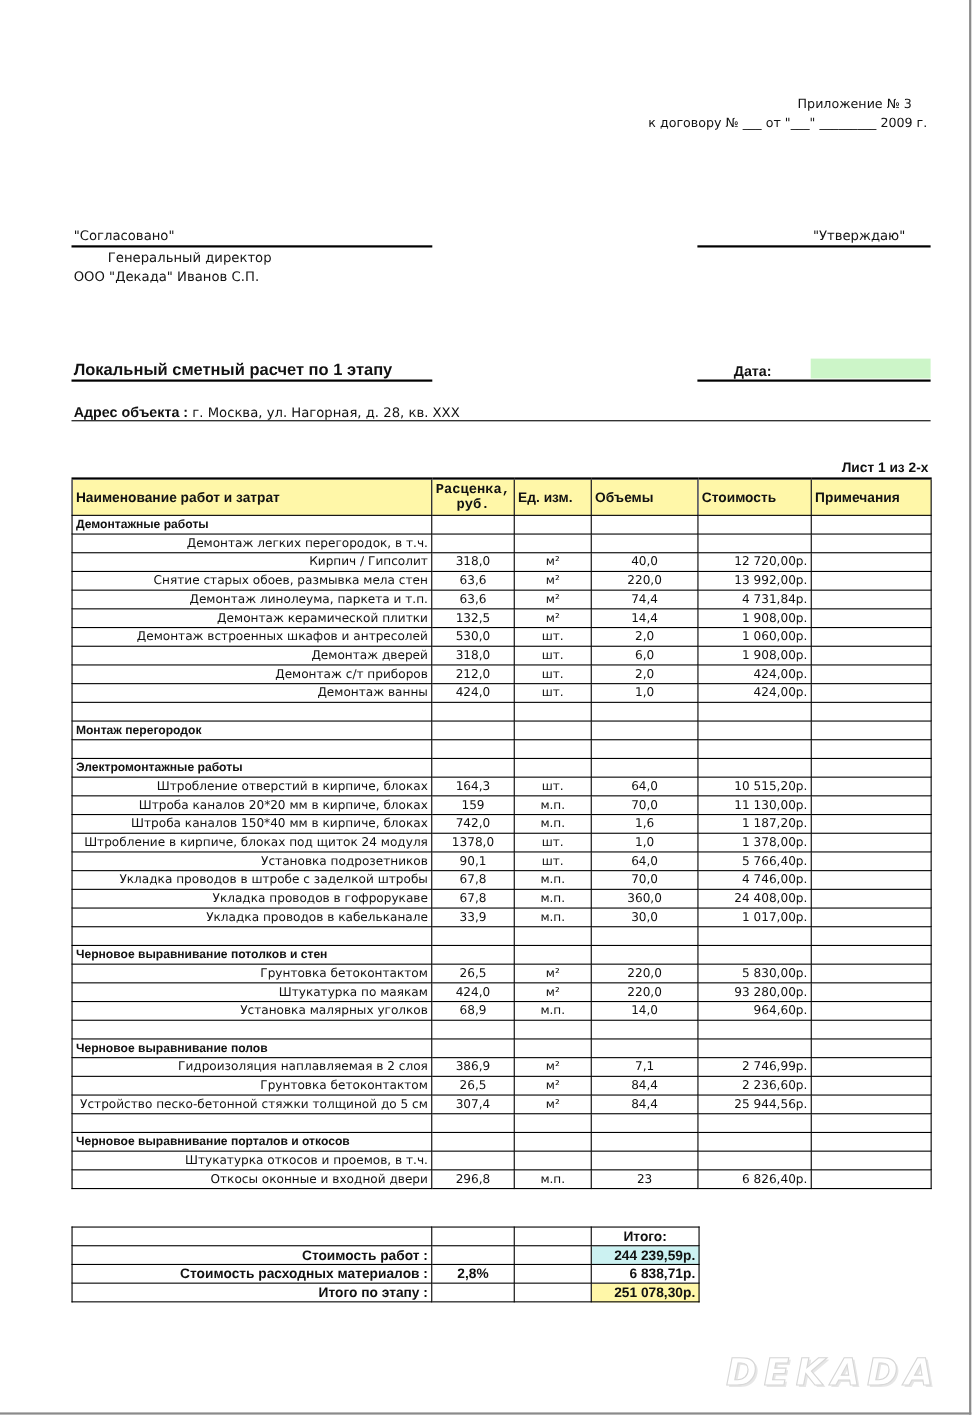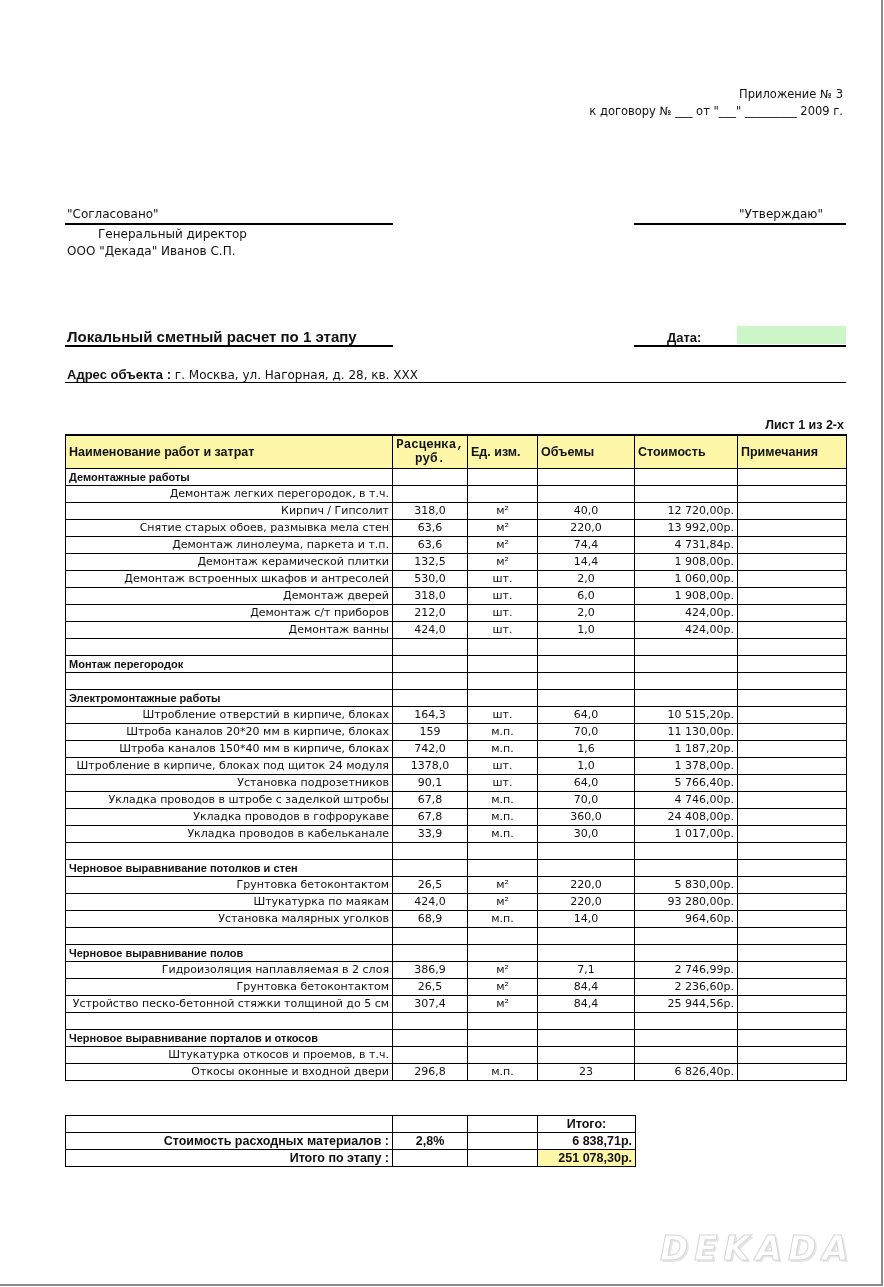--- a/index.html
+++ b/index.html
@@ -5,21 +5,21 @@
   html, body { margin: 0; padding: 0; background: #ffffff; }
   body {
     width: 884px; height: 1287px; position: relative; overflow: hidden;
     font-family: "DejaVu Sans", sans-serif; font-size: 11px; color: #111;
   }
   .page-border {
     position: absolute; left: 0; top: 0; width: 881px; height: 1284px;
     border-right: 2px solid #8a8a8a; border-bottom: 2px solid #8a8a8a;
   }
   .abs { position: absolute; white-space: nowrap; }
-  .appendix { right: 41px; top: 87px; font-size: 11.5px; text-align: right; }
+  .appendix { right: 55px; top: 87px; font-size: 11.5px; text-align: right; }
   .contract { right: 41px; top: 104px; font-size: 11.5px; text-align: right; }
   .sig-line { position: absolute; height: 2px; background: #000; }
   .bold-cond { font-family: "Liberation Sans", sans-serif; font-weight: bold; }
   .date-box { position: absolute; left: 737px; top: 326px; width: 109px; height: 18px; background: #ccf5c8; }
   .addr { left: 67px; top: 367px; font-size: 12px; }
   .addr b { font-family: "Liberation Sans", sans-serif; font-size: 13px; }
   .addr-line { position: absolute; left: 65px; top: 382px; width: 781px; height: 1px; background: #000; }
   .sheet { right: 40px; top: 418px; font-family: "Liberation Sans", sans-serif; font-weight: bold; font-size: 12.5px; }
 
   table.est {
@@ -407,20 +407,26 @@
       <col style="width:98px">
   </colgroup>
   <tbody>
       <tr>
     <td></td>
         <td></td>
         <td></td>
     <td class="c">Итого:</td>
   </tr>
   <tr>
+    <td class="r">Стоимость работ :</td>
+    <td></td>
+        <td></td>
+    <td class="r hl-blue">244 239,59р.</td>
+  </tr>
+  <tr>
     <td class="r">Стоимость расходных материалов :</td>
     <td class="c">2,8%</td>
     <td></td>
     <td class="r">6 838,71р.</td>
   </tr>
   <tr>
     <td class="r">Итого по этапу :</td>
     <td></td>
         <td></td>
     <td class="r hl-yellow">251 078,30р.</td>

